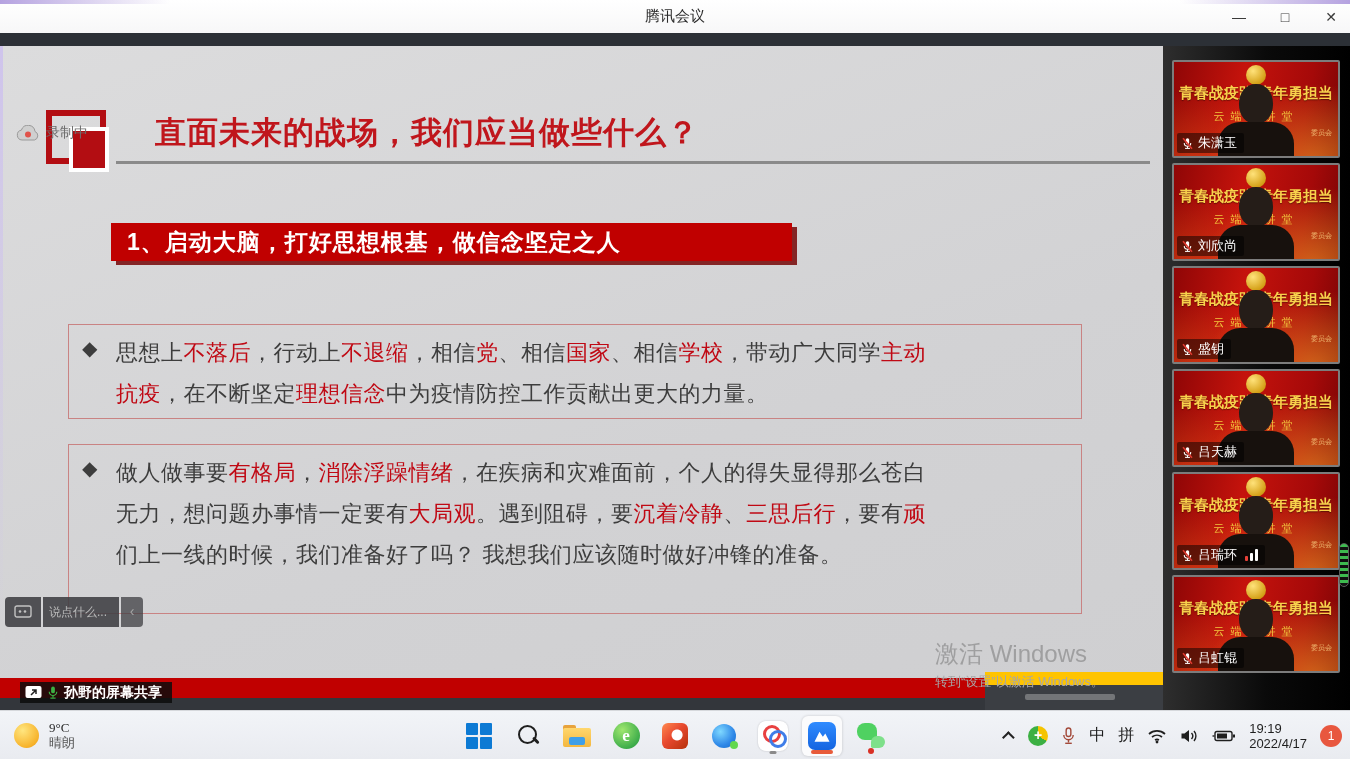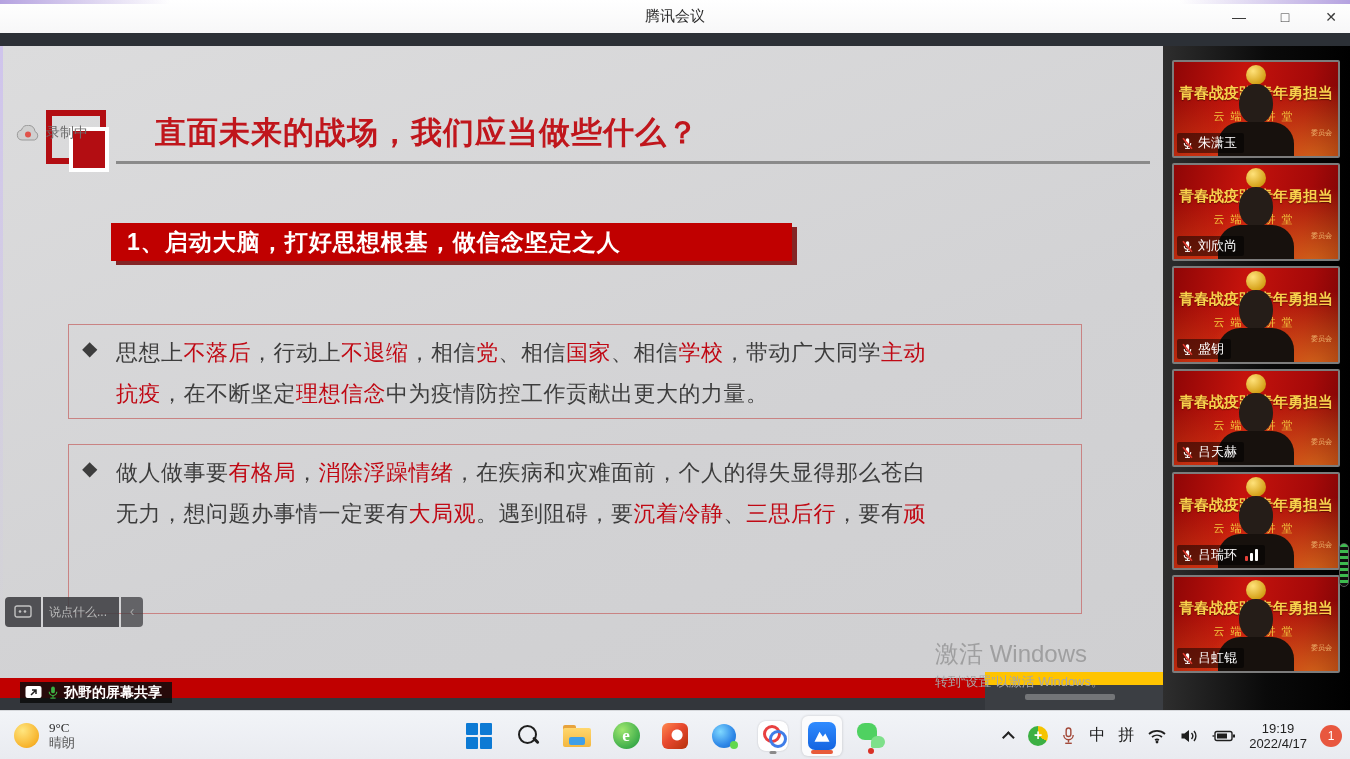--- a/index.html
+++ b/index.html
@@ -172,21 +172,21 @@
     background:#7ee08a; border-radius:7px 7px 7px 2px; }
 
   .tray { position:absolute; right:8px; top:0; height:49px; display:flex; align-items:center; gap:13px; }
   .chevron-up { width:9px; height:9px; border-left:2px solid #222; border-top:2px solid #222;
     transform:rotate(45deg) translateY(3px); }
   .safe360 { position:relative; width:20px; height:20px; border-radius:50%;
     background:conic-gradient(#f5c400 0 120deg,#3cb043 120deg 360deg); }
   .safe360::after { content:"+"; position:absolute; left:0; right:0; top:0; bottom:0;
     color:#fff; font-size:14px; font-weight:bold; text-align:center; line-height:19px; }
   .ime { font-size:16px; color:#1c1c1c; }
-  .clock { display:flex; flex-direction:column; align-items:center; font-size:13px;
+  .clock { display:flex; flex-direction:column; align-items:flex-start; font-size:13px;
     color:#1f1f1f; line-height:15px; }
   .badge { width:22px; height:22px; border-radius:50%; background:#e8573f; color:#fff;
     font-size:12px; display:flex; align-items:center; justify-content:center; }
 </style>
 </head>
 <body>
 
 <div class="window">
 
   <div class="titlebar">
@@ -223,20 +223,21 @@
           <div class="tline"><span>思想上</span><span class="rd">不落后</span><span>，行动上</span><span class="rd">不退缩</span><span>，相信</span><span class="rd">党</span><span>、相信</span><span class="rd">国家</span><span>、相信</span><span class="rd">学校</span><span>，带动广大同学</span><span class="rd">主动</span></div>
           <div class="tline"><span class="rd">抗疫</span><span>，在不断坚定</span><span class="rd">理想信念</span><span>中为疫情防控工作贡献出更大的力量。</span></div>
         </div>
     </div>
 
     <div class="textbox box2">
       <span class="bullet">◆</span>
       <div>
           <div class="tline"><span>做人做事要</span><span class="rd">有格局</span><span>，</span><span class="rd">消除浮躁情绪</span><span>，在疾病和灾难面前，个人的得失显得那么苍白</span></div>
           <div class="tline"><span>无力，想问题办事情一定要有</span><span class="rd">大局观</span><span>。遇到阻碍，要</span><span class="rd">沉着冷静</span><span>、</span><span class="rd">三思后行</span><span>，要有</span><span class="rd">顽</span></div>
+          <div class="tline"><span>们上一线的时候，我们准备好了吗？ 我想我们应该随时做好冲锋的准备。</span></div>
         </div>
     </div>
 
     <div class="watermark">
       <div class="wm1">激活 Windows</div>
       <div class="wm2">转到“设置”以激活 Windows。</div>
     </div>
 
     <div class="chat-bubble">
       <div class="cb-icon">

